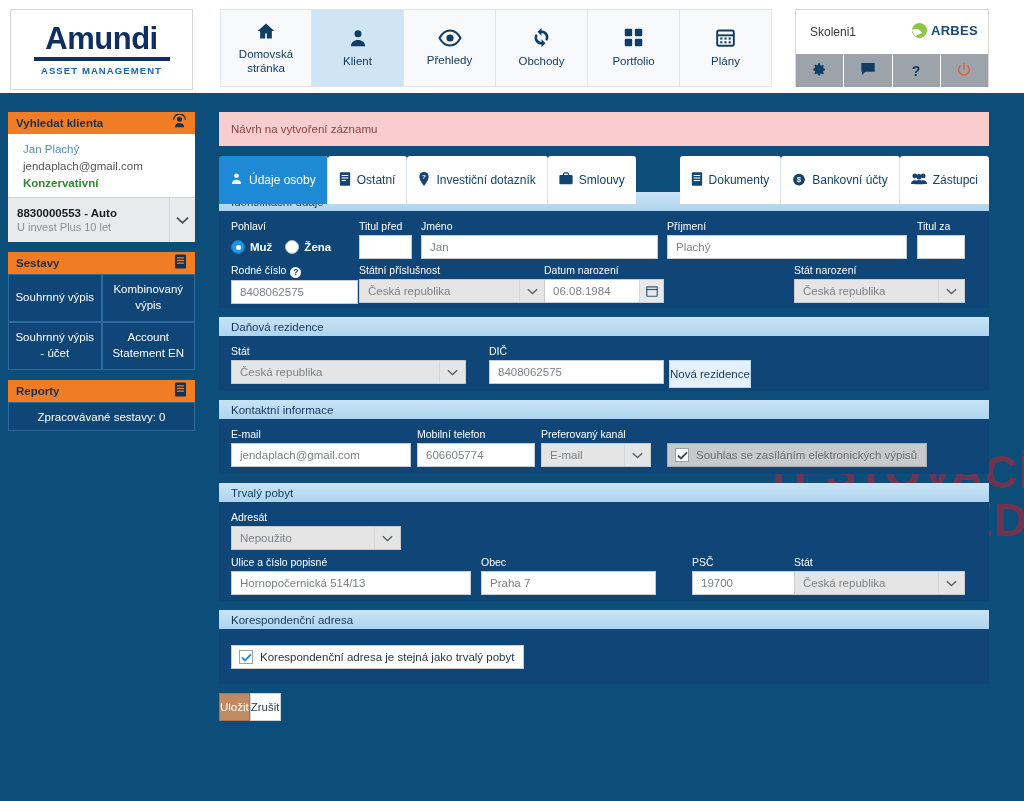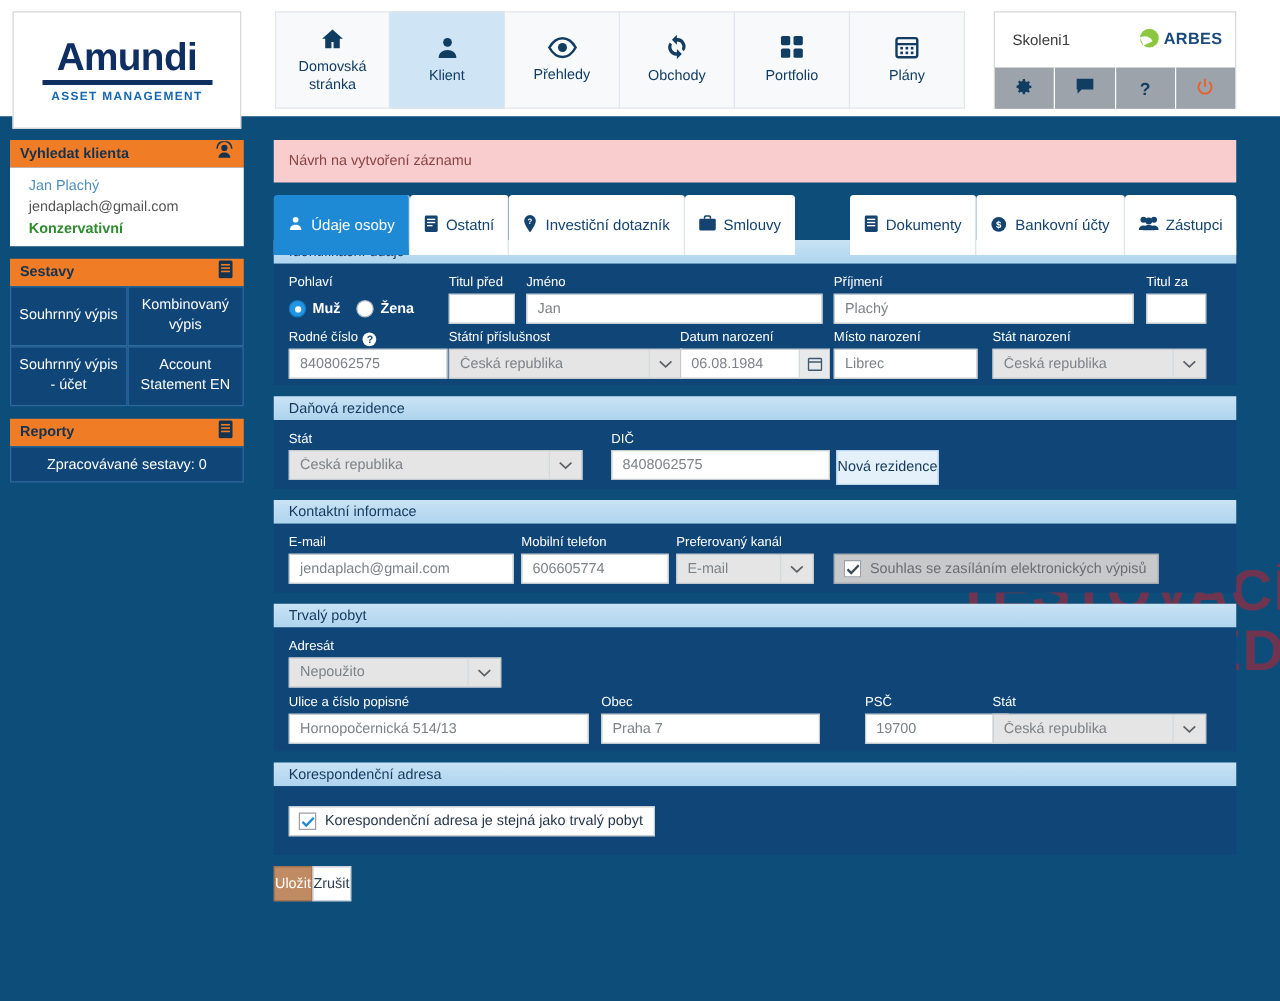--- a/index.html
+++ b/index.html
@@ -11,21 +11,21 @@
     background: #ffffff;
   }
   #app { position: relative; width: 1024px; height: 801px; background: #0d4d7a; }
 
   
   .topbar {
     position: absolute; left: 0; top: 0; width: 1024px; height: 96px;
     background: #ffffff; border-bottom: 3px solid #0d4d7a;
   }
   .logo-box {
-    position: absolute; left: 10px; top: 9px; width: 183px; height: 94px;
+    position: absolute; left: 10px; top: 9px; width: 183px; height: 81px;
     background: #fff; border: 1px solid #d8d8d8;
     display: flex; flex-direction: column; align-items: center; justify-content: center;
   }
   .logo-word {
     font-size: 31px; font-weight: bold; color: #0f2f63; letter-spacing: -0.5px;
     line-height: 1; font-family: "Liberation Sans", sans-serif;
   }
   .logo-rule { width: 136px; height: 4px; background: #0f2f63; margin: 3px 0 4px 0; }
   .logo-sub { font-size: 9.5px; font-weight: bold; color: #1567b0; letter-spacing: 1.1px; }
 
@@ -359,20 +359,31 @@
               <path d="M2.5 9.5a9.5 9.5 0 0 1 19 0" stroke="#15324f" stroke-width="2" fill="none"></path>
             </svg>
         </span>
       </div>
       <div class="panel-body">
         <div class="client-info">
           <div class="ci-name">Jan Plachý</div>
           <div class="ci-mail">jendaplach@gmail.com</div>
           <div class="ci-profile">Konzervativní</div>
         </div>
+        <div class="acct-select">
+          <div class="acct-text">
+            <div class="acct-num">8830000553 - Auto</div>
+            <div class="acct-sub">U invest Plus 10 let</div>
+          </div>
+          <div class="acct-caret">
+            <svg width="13" height="9" viewBox="0 0 14 9" fill="none" stroke="#4a4f55" stroke-width="1.9">
+                <path d="M1 1.5 7 7l6-5.5"></path>
+              </svg>
+          </div>
+        </div>
       </div>
     </div>
 
     <div class="panel">
       <div class="panel-head">
         <span class="ptitle">Sestavy</span>
         <span>
           <svg width="13" height="15" viewBox="0 0 16 19" fill="#15324f">
               <rect x="1" y="0.5" width="14" height="18" rx="1.6"></rect>
               <g fill="#f07d26">
@@ -569,24 +580,20 @@
             <span class="dval">06.08.1984</span>
             <span class="dicon">
               <svg width="12" height="12" viewBox="0 0 16 16" fill="none">
                   <rect x="1" y="2.4" width="14" height="12.6" rx="1" stroke="#3e5870" stroke-width="1.6"></rect>
                   <path d="M1 6h14" stroke="#3e5870" stroke-width="1.6"></path>
                 </svg>
             </span>
           </div>
         </div>
 
-        <div class="fgroup" style="left:448px; top:53px; width:115px;">
-          <div class="flabel">Místo narození</div>
-          <div class="finput">Librec</div>
-        </div>
 
         <div class="fgroup" style="left:575px; top:53px; width:171px;">
           <div class="flabel">Stát narození</div>
           <div class="fselect">
             <span class="selval">Česká republika</span>
             <span class="selcaret">
               <svg width="11" height="7" viewBox="0 0 14 9" fill="none" stroke="#5a6066" stroke-width="1.8">
                   <path d="M1 1.5 7 7l6-5.5"></path>
                 </svg>
             </span>

